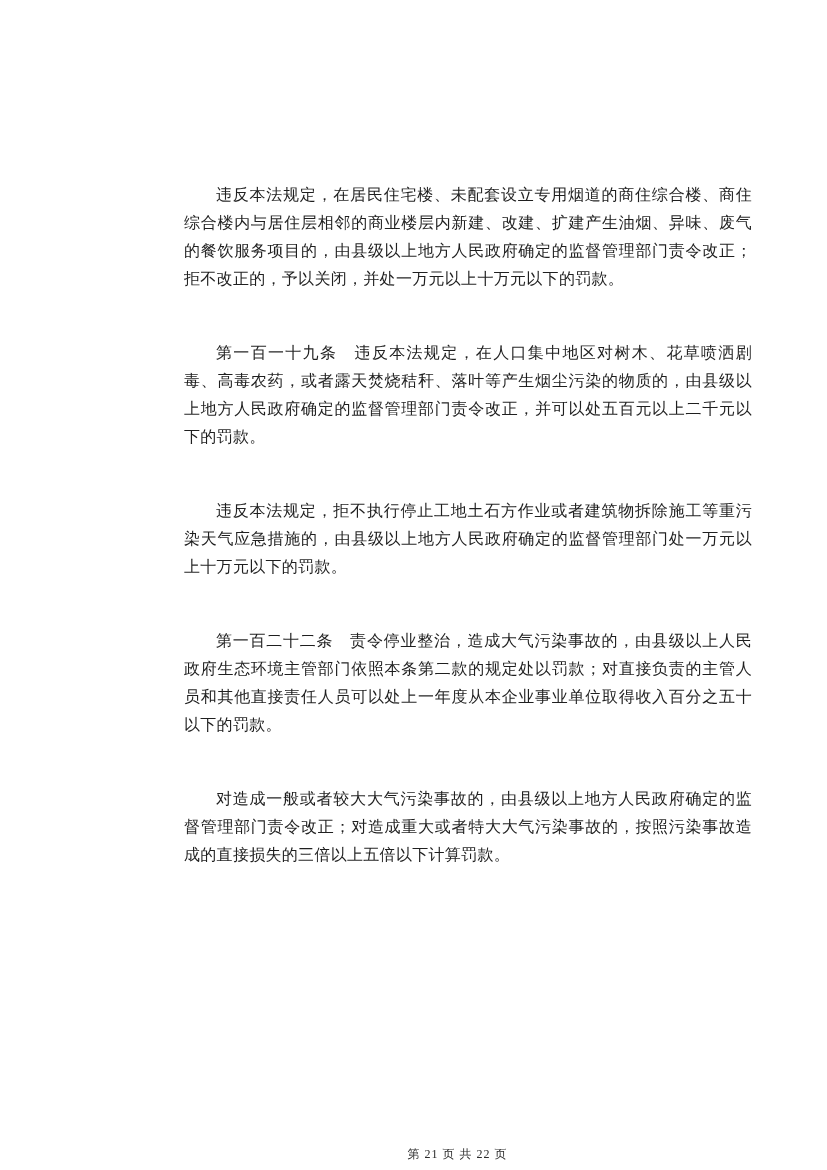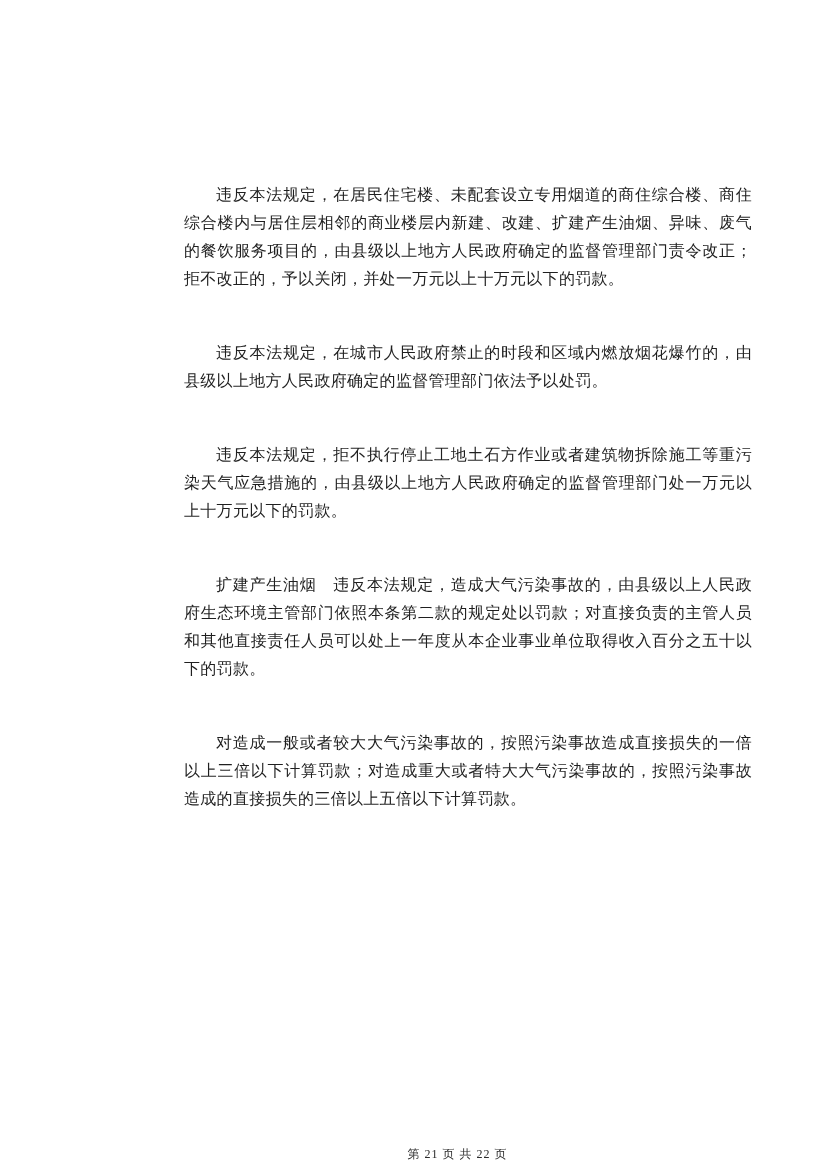--- a/index.html
+++ b/index.html
@@ -40,21 +40,21 @@
     color: #2a2a2a;
     letter-spacing: 1px;
   }
 </style>
 </head>
 <body>
 
 <div class="page">
   <div class="content">
     <p class="para">违反本法规定，在居民住宅楼、未配套设立专用烟道的商住综合楼、商住综合楼内与居住层相邻的商业楼层内新建、改建、扩建产生油烟、异味、废气的餐饮服务项目的，由县级以上地方人民政府确定的监督管理部门责令改正；拒不改正的，予以关闭，并处一万元以上十万元以下的罚款。</p>
-    <p class="para">违反本法规定，在城市人民政府禁止的时段和区域内燃放烟花爆竹的，由县级以上地方人民政府确定的监督管理部门依法予以处罚。</p>
+    <p class="para">第一百一十九条　违反本法规定，在人口集中地区对树木、花草喷洒剧毒、高毒农药，或者露天焚烧秸秆、落叶等产生烟尘污染的物质的，由县级以上地方人民政府确定的监督管理部门责令改正，并可以处五百元以上二千元以下的罚款。</p>
     <p class="para">违反本法规定，拒不执行停止工地土石方作业或者建筑物拆除施工等重污染天气应急措施的，由县级以上地方人民政府确定的监督管理部门处一万元以上十万元以下的罚款。</p>
-    <p class="para">扩建产生油烟　违反本法规定，造成大气污染事故的，由县级以上人民政府生态环境主管部门依照本条第二款的规定处以罚款；对直接负责的主管人员和其他直接责任人员可以处上一年度从本企业事业单位取得收入百分之五十以下的罚款。</p>
-    <p class="para">对造成一般或者较大大气污染事故的，按照污染事故造成直接损失的一倍以上三倍以下计算罚款；对造成重大或者特大大气污染事故的，按照污染事故造成的直接损失的三倍以上五倍以下计算罚款。</p>
+    <p class="para">第一百二十二条　责令停业整治，造成大气污染事故的，由县级以上人民政府生态环境主管部门依照本条第二款的规定处以罚款；对直接负责的主管人员和其他直接责任人员可以处上一年度从本企业事业单位取得收入百分之五十以下的罚款。</p>
+    <p class="para">对造成一般或者较大大气污染事故的，由县级以上地方人民政府确定的监督管理部门责令改正；对造成重大或者特大大气污染事故的，按照污染事故造成的直接损失的三倍以上五倍以下计算罚款。</p>
   </div>
   <div class="footer">
     <span>第 21 页 共 22 页</span>
   </div>
 </div>
 
 </body></html>

